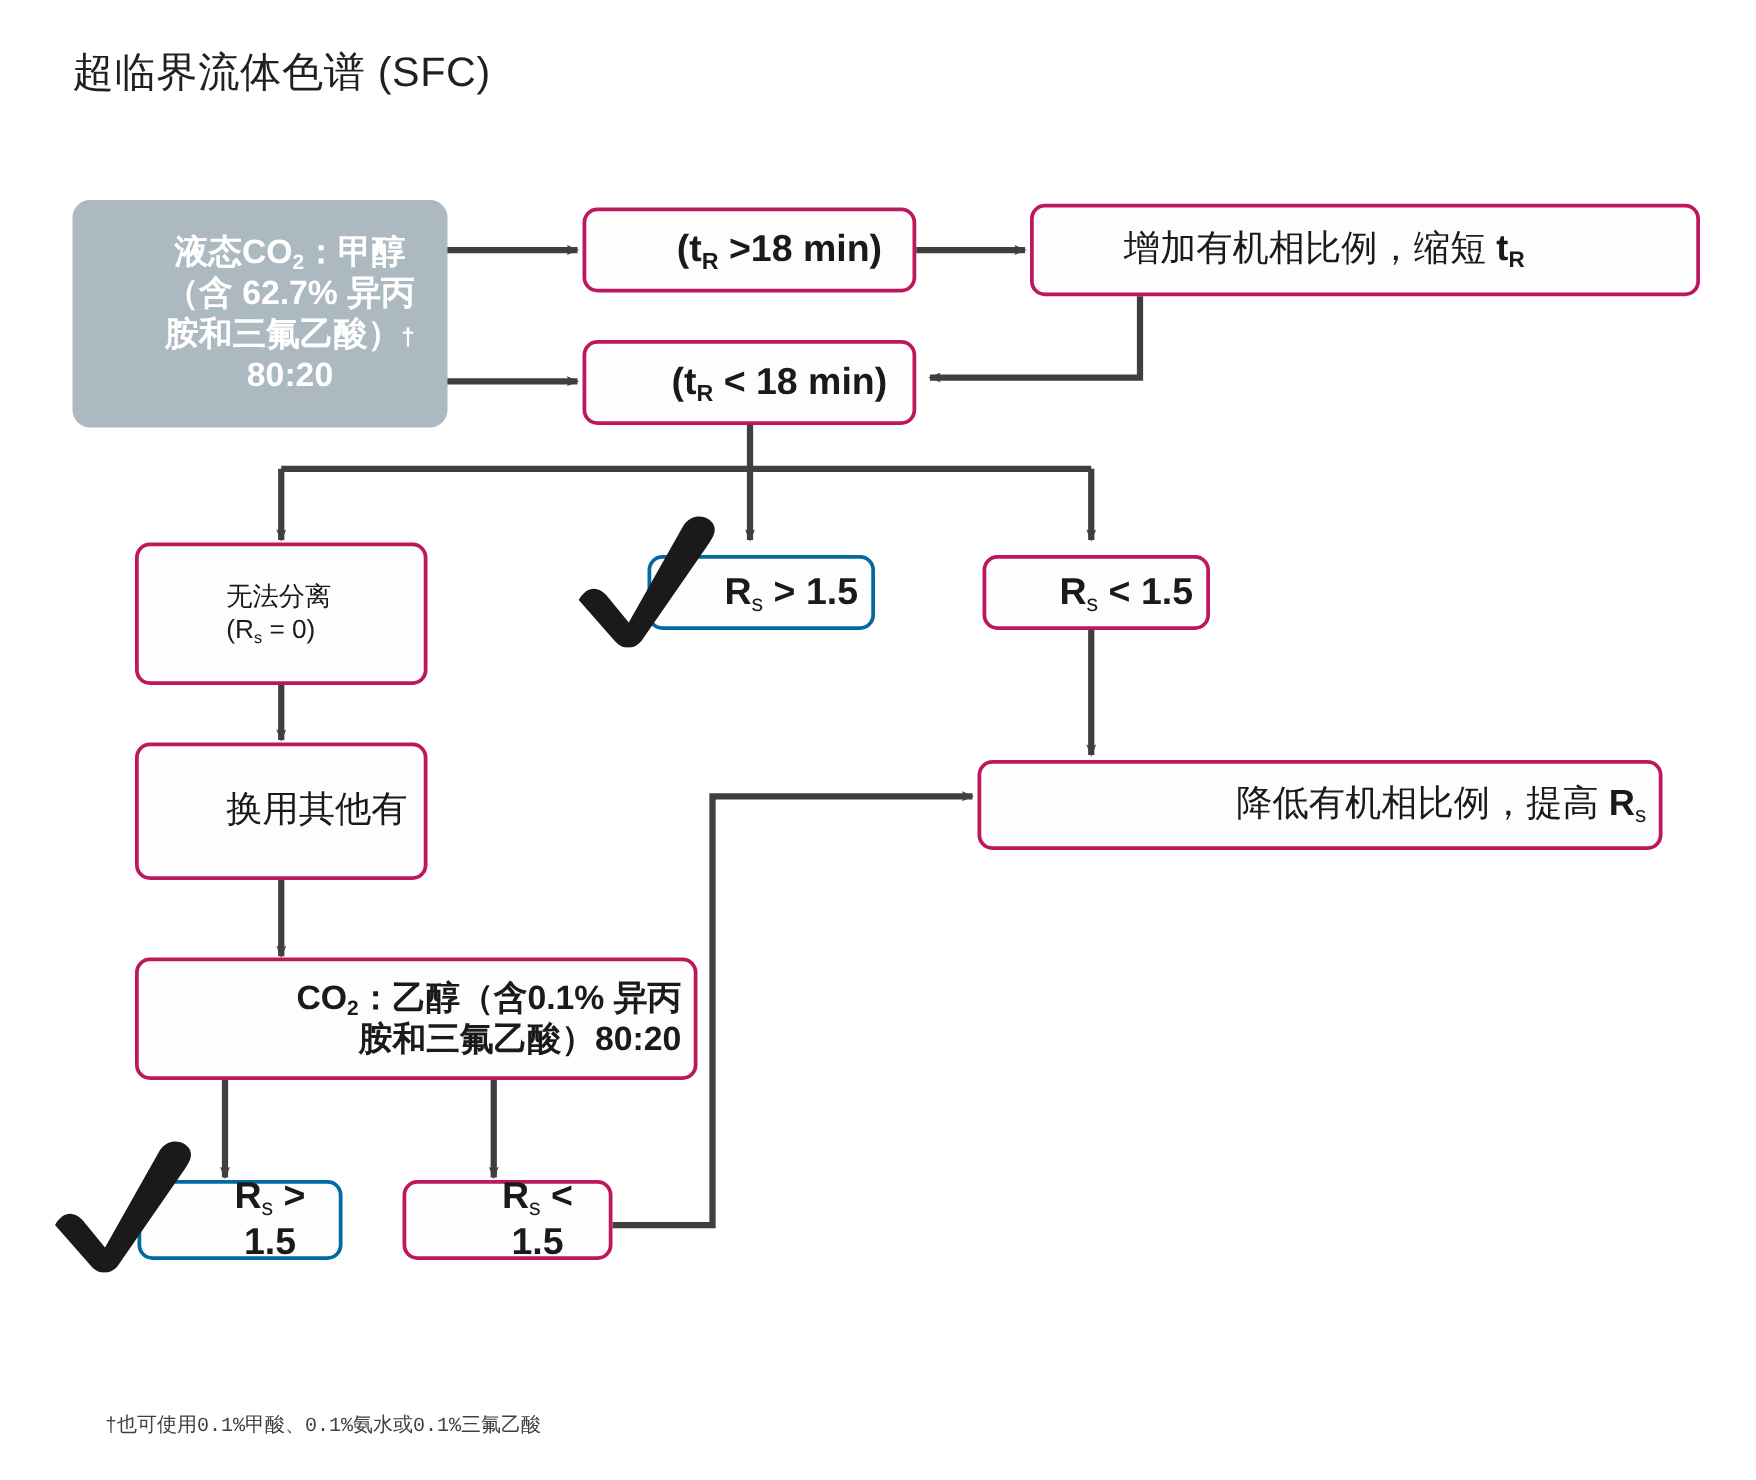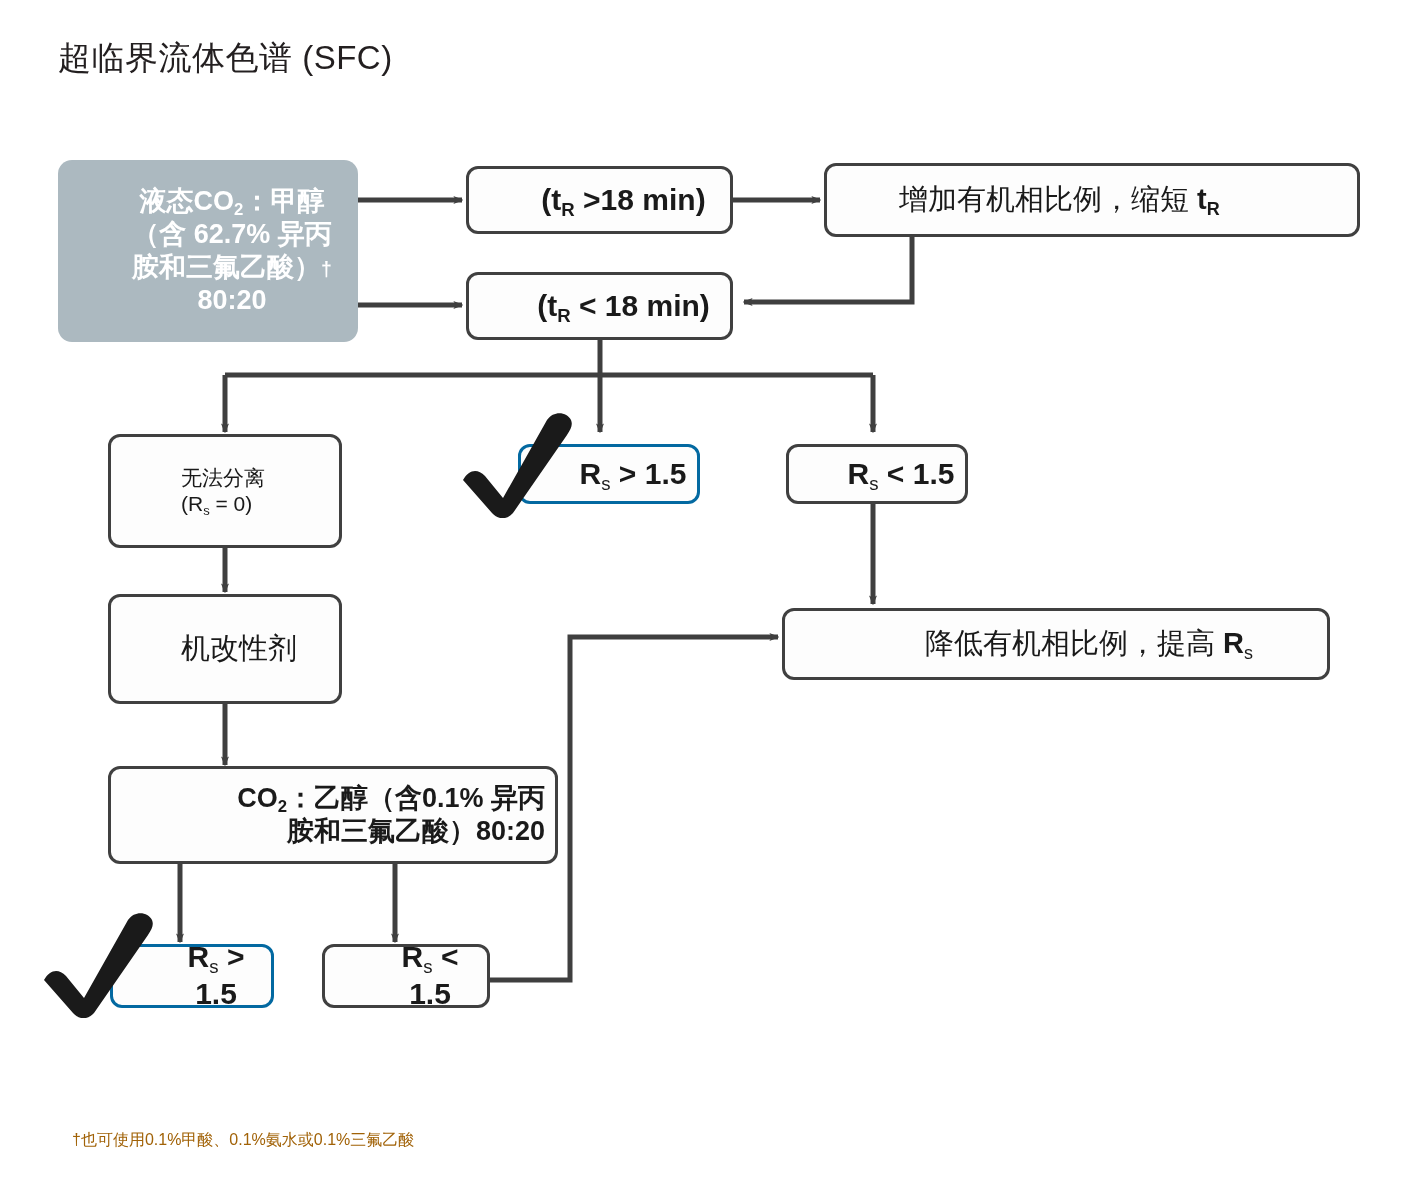--- a/index.html
+++ b/index.html
@@ -22,41 +22,42 @@
     left: 58px;
     top: 36px;
     font-size: 33px;
     font-weight: normal;
     color: #231f20;
     letter-spacing: 0.5px;
     white-space: nowrap;
   }
   #footnote {
     position: absolute;
-    left: 72px;
+    left: 84px;
     top: 1130px;
     font-size: 16px;
-    color: #a16207;
+    color: #404040;
     white-space: nowrap;
+    font-family: Liberation Mono, monospace;
   }
   .node {
     position: absolute;
     box-sizing: border-box;
     display: flex;
     align-items: center;
     justify-content: center;
     text-align: center;
     border-radius: 12px;
     background: #fdfdfd;
     color: #1a1a1a;
     line-height: 1.22;
     padding-left: 48px;
   }
   .node.navy {
-    border: 3px solid #404040;
+    border: 3px solid #be185d;
   }
   .node.steel {
     border: 3px solid #0369a1;
   }
   .node.gray {
     background: #acb9c0;
     border: none;
     color: #ffffff;
     border-radius: 14px;
     font-weight: bold;
@@ -160,21 +161,21 @@
 
   <div class="node navy" style="left:108px; top:434px; width:234px; height:114px; font-size:21px;">
     <div class="inner" style="text-align:left; padding-left:22px;">
       <div>无法分离</div>
       <div><span>(R</span><sub style="font-weight:normal;">s</sub><span> = 0)</span></div>
     </div>
   </div>
 
   <div class="node navy" style="left:108px; top:594px; width:234px; height:110px; font-size:29px;">
     <div class="inner" style="text-align:left; padding-left:22px;">
-      <div>机改性剂</div>
+      <div>换用其他有</div>
     </div>
   </div>
 
   <div class="node navy bold" style="left:108px; top:766px; width:450px; height:98px; font-size:27px;">
     <div class="inner" style="text-align:right; padding-left:22px;">
       <div><span>CO</span><sub>2</sub><span>：乙醇（含0.1% 异丙</span></div>
       <div>胺和三氟乙酸）80:20</div>
     </div>
   </div>
 
@@ -184,21 +185,21 @@
     </div>
   </div>
 
   <div class="node navy bold" style="left:786px; top:444px; width:182px; height:60px; font-size:30px;">
     <div class="inner">
       <span>R</span><sub style="font-weight:normal;">s</sub><span> &lt; 1.5</span>
     </div>
   </div>
 
   <div class="node navy" style="left:782px; top:608px; width:548px; height:72px; font-size:29px;">
-    <div class="inner" style="text-align:center; padding-left:28px;">
+    <div class="inner" style="text-align:right; padding-left:28px;">
       <span>降低有机相比例，提高 </span><span class="bold">R</span><sub style="font-weight:normal;">s</sub>
     </div>
   </div>
 
   <div class="node steel bold" style="left:110px; top:944px; width:164px; height:64px; font-size:30px;">
     <div class="inner">
       <span>R</span><sub style="font-weight:normal;">s</sub><span> &gt; 1.5</span>
     </div>
   </div>
 

